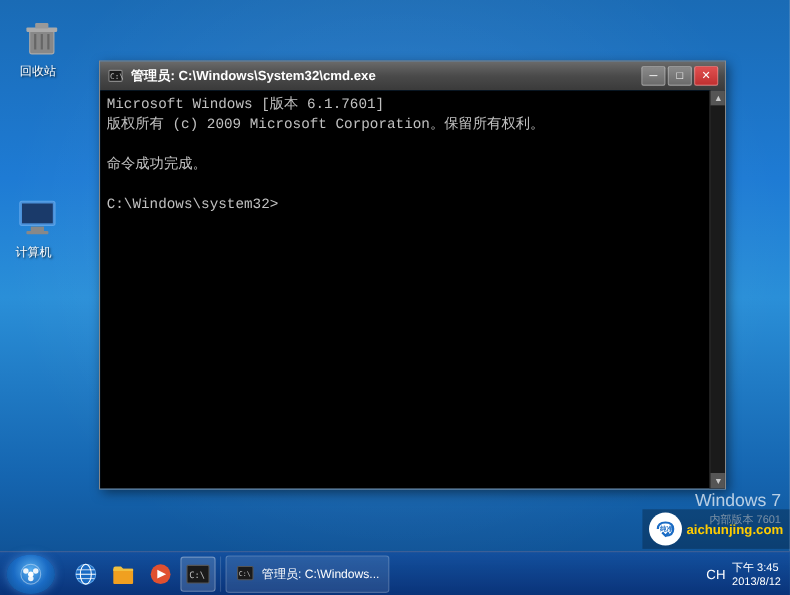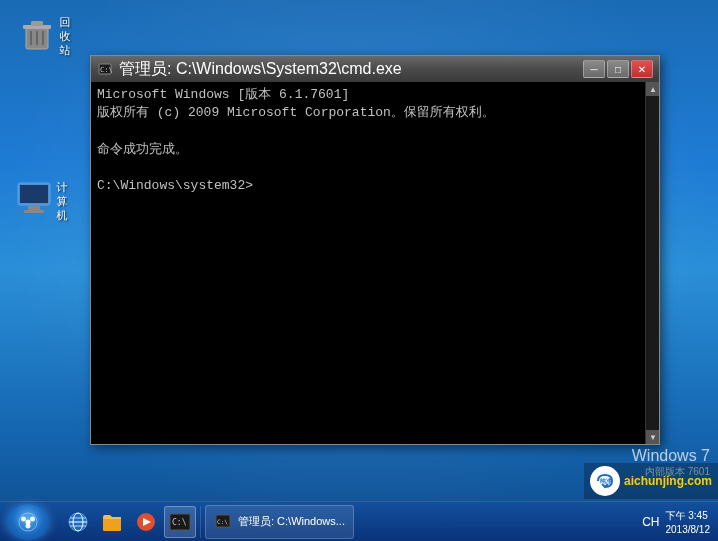--- a/index.html
+++ b/index.html
@@ -25,22 +25,22 @@
       content: '';
       position: absolute;
       top: 0; left: 0; right: 0; bottom: 0;
       background: radial-gradient(ellipse at 50% 40%, rgba(255,255,255,0.1) 0%, transparent 70%);
     }
 
     
     .desktop-icon {
       position: absolute;
       display: flex;
-      flex-direction: row;
-      align-items: center;
+      flex-direction: column;
+      align-items: flex-start;
       width: 64px;
       cursor: pointer;
       padding: 4px;
     }
     .desktop-icon .icon-img {
       width: 40px;
       height: 40px;
       display: flex;
       align-items: center;
       justify-content: center;
@@ -105,22 +105,22 @@
       flex-shrink: 0;
     }
 
     .cmd-titlebar-icon svg {
       width: 14px;
       height: 14px;
     }
 
     .cmd-titlebar-text {
       color: white;
-      font-size: 16px;
-      font-weight: normal;
+      font-size: 12px;
+      font-weight: bold;
       flex: 1;
       white-space: nowrap;
       overflow: hidden;
     }
 
     .cmd-titlebar-buttons {
       display: flex;
       gap: 2px;
     }
 

